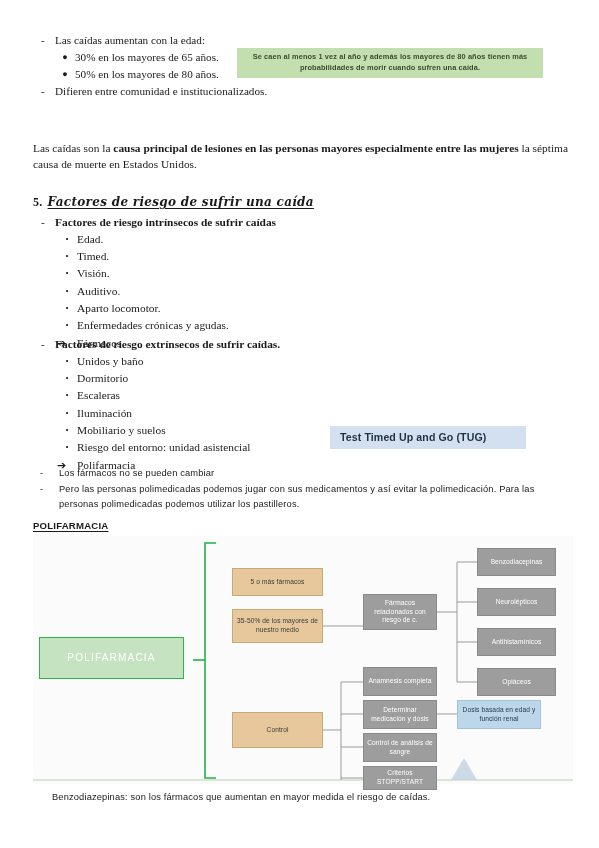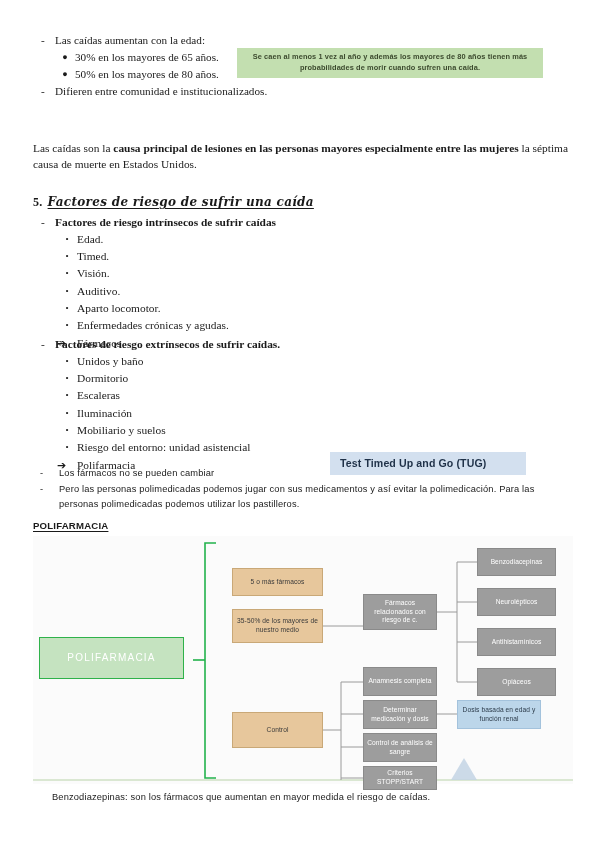--- a/index.html
+++ b/index.html
@@ -149,21 +149,21 @@
     width: 20px;
     flex: 0 0 20px;
     font-size: 11px;
     font-family: "DejaVu Sans", sans-serif;
   }
 
   
   #tug-callout {
     position: absolute;
     left: 330px;
-    top: 452px;
+    top: 426px;
     width: 196px;
     padding: 4px 6px 5px 10px;
     box-sizing: border-box;
     background: #d3e0ef;
     color: #1f3148;
     font-family: "Liberation Sans", sans-serif;
     font-size: 10.6px;
     font-weight: bold;
     line-height: 14px;
     letter-spacing: .1px;

